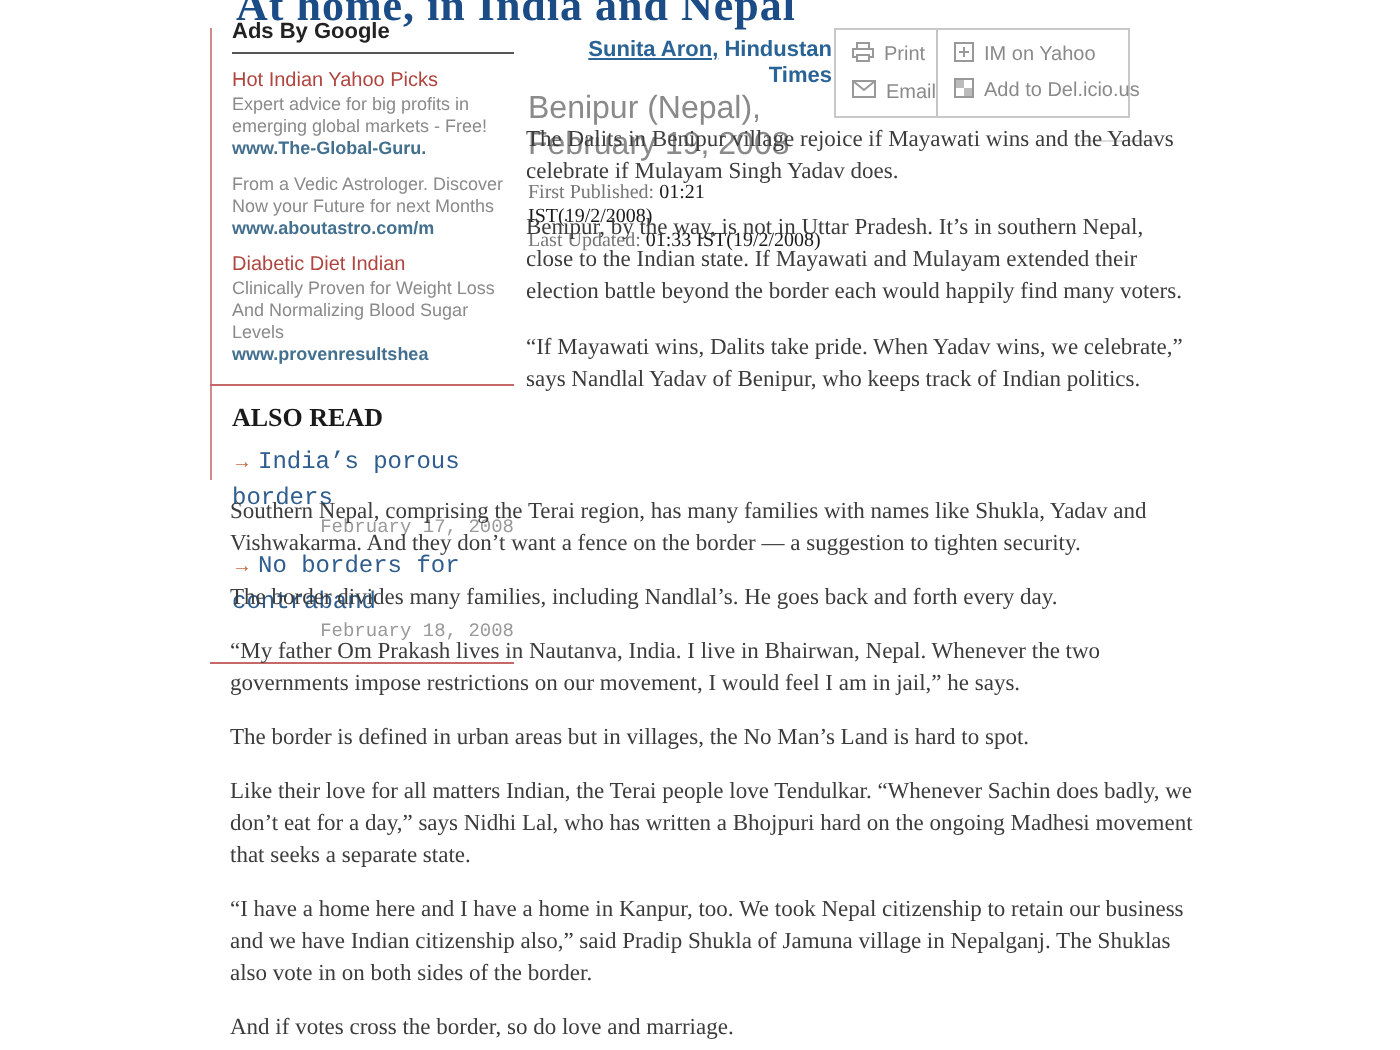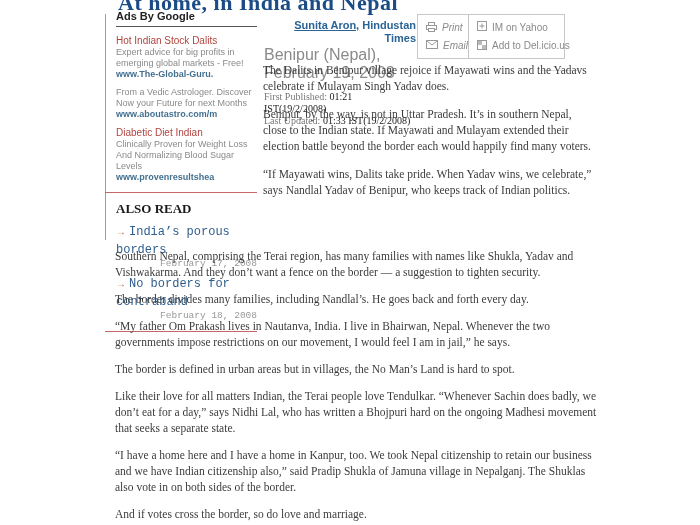--- a/index.html
+++ b/index.html
@@ -42,21 +42,21 @@
   .pub{font-family:"Liberation Serif",serif;font-size:10px;line-height:12px;margin-top:0;}
   .pub-block{margin-top:9px;}
   .pub-label{color:#777;}
   .pub-value{color:#1a1a1a;font-weight:normal;}
   
   .toolbar{
     position:absolute;left:417px;top:14px;width:148px;height:45px;
     border:1px solid #c8c8c8;display:flex;box-sizing:border-box;background:#fff;
   }
   .tb-col{display:flex;flex-direction:column;justify-content:space-evenly;padding-left:8px;}
-  .tb-col.left{width:52px;border-right:1px solid #c4c4c4;font-style:italic;}
+  .tb-col.left{width:52px;border-right:1px solid #c4c4c4;}
   .tb-col.right{flex:1;}
   .tb-item{display:flex;align-items:center;gap:5px;font-size:10px;color:#8a8a8a;cursor:pointer;white-space:nowrap;}
   .tb-item svg{flex:0 0 auto;}
   .mini-rule{position:absolute;left:540px;top:70px;width:38px;height:1px;background:#ddd;}
   
   .lead-col{position:absolute;left:263px;top:62px;width:334px;}
   .body-col{position:absolute;left:115px;top:248px;width:482px;}
   .article p{
     font-family:"Liberation Serif",serif;font-size:11.5px;line-height:16px;
     color:#3c3c3c;margin:0 0 12px 0;
@@ -67,21 +67,21 @@
 <body>
 
 <h1 class="title">At home, in India and Nepal</h1>
 
 <div class="v-rule"></div>
 
 <div class="sidebar">
   <div class="ads-header">Ads By Google</div>
 
   <div class="ad">
-    <a class="ad-title">Hot Indian Stock Dalits</a>
+    <a class="ad-title">Hot Indian Yahoo Picks</a>
     <div class="ad-desc">Expert advice for big profits in emerging global markets - Free!</div>
     <a class="ad-url">www.The-Global-Guru.</a>
   </div>
   <div class="ad">
     <div class="ad-desc">From a Vedic Astrologer. Discover Now your Future for next Months</div>
     <a class="ad-url">www.aboutastro.com/m</a>
   </div>
   <div class="ad">
     <a class="ad-title">Diabetic Diet Indian</a>
     <div class="ad-desc">Clinically Proven for Weight Loss And Normalizing Blood Sugar Levels</div>

